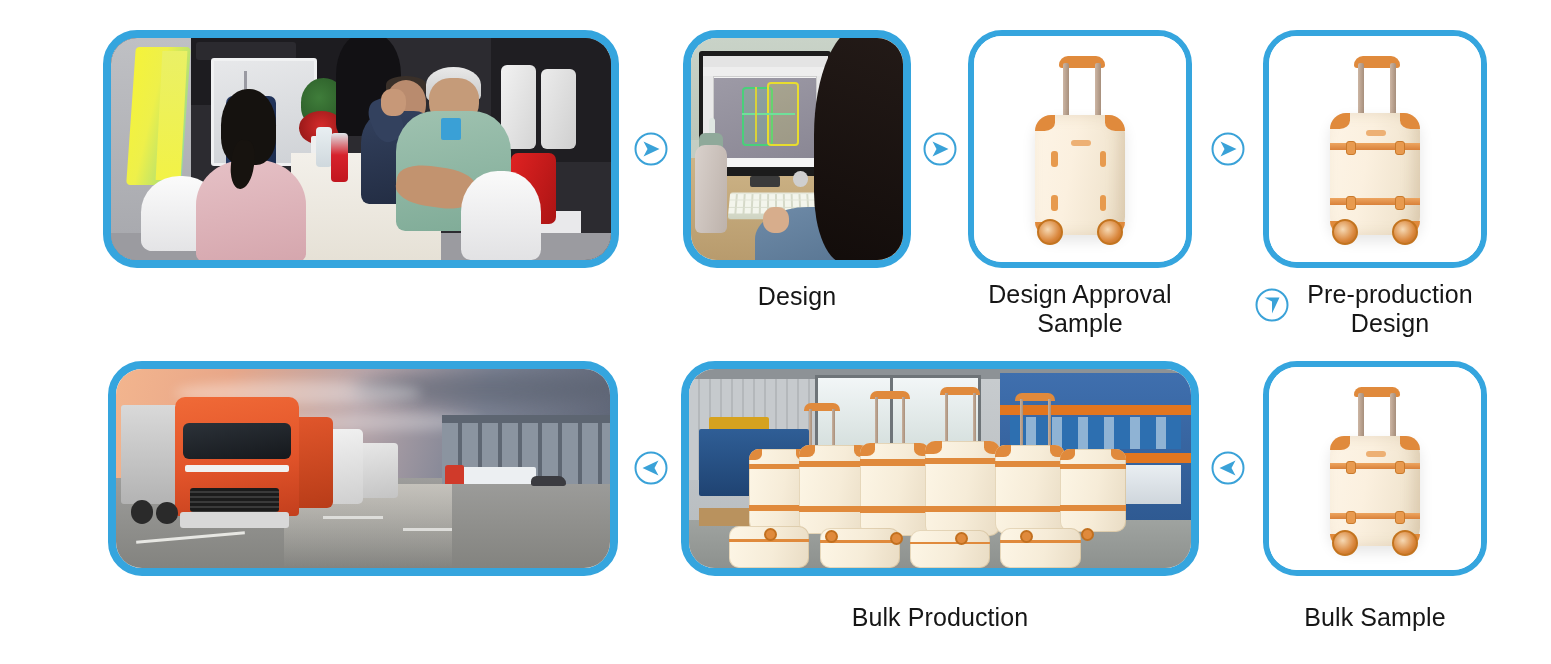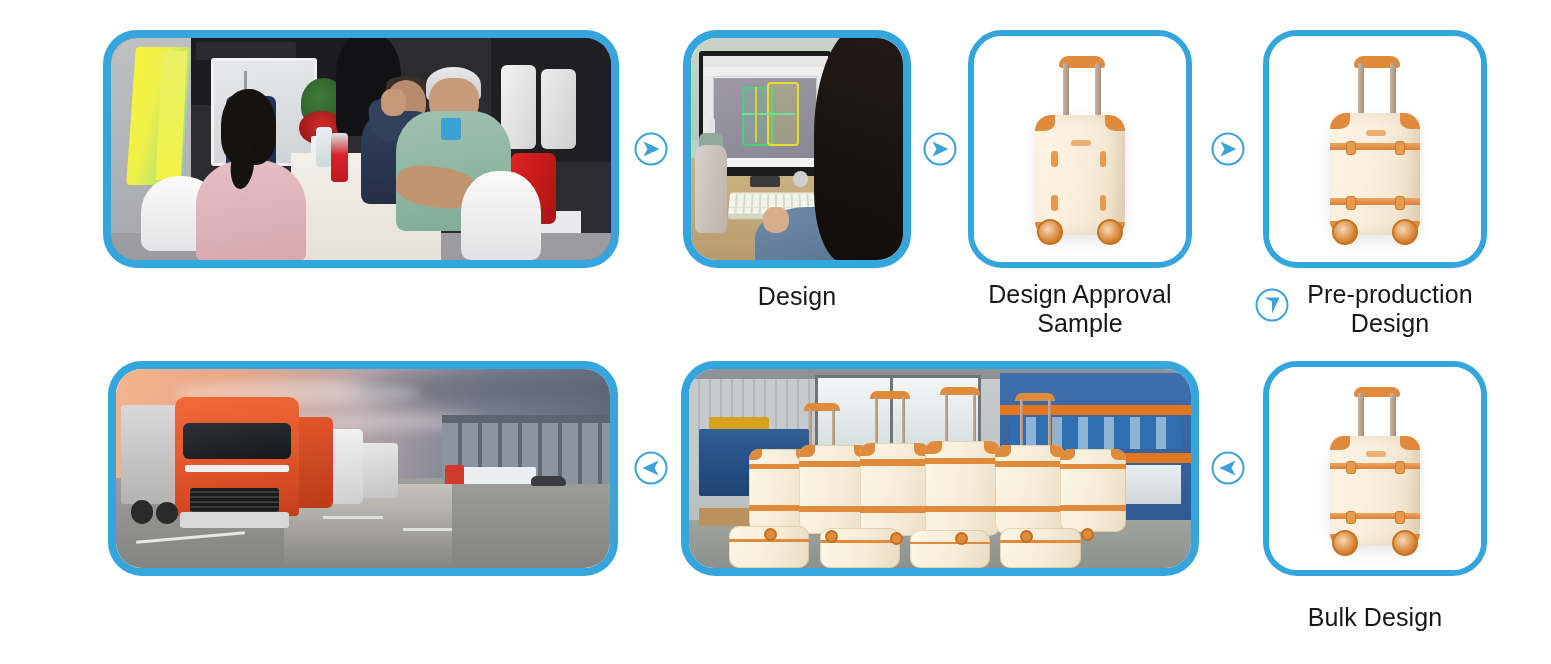--- a/index.html
+++ b/index.html
@@ -572,20 +572,21 @@
         <div class="strap-h" style="top:30%;"></div>
       </div>
       <div class="ph4-wheel" style="left:15%; top:80%;"></div>
       <div class="ph4-wheel" style="left:27%; top:81%;"></div>
       <div class="ph4-wheel" style="left:40%; top:82%;"></div>
       <div class="ph4-wheel" style="left:53%; top:82%;"></div>
       <div class="ph4-wheel" style="left:66%; top:81%;"></div>
       <div class="ph4-wheel" style="left:78%; top:80%;"></div>
     </div>
   </div>
+  <div class="caption" style="left:681px; top:603px; width:518px;">Bulk Production</div>
 
   <div class="arrow" style="left:1209px; top:449px;">
     <svg viewBox="0 0 38 38">
       <circle cx="19" cy="19" r="15.5" fill="none" stroke="#3aa2d8" stroke-width="2"></circle>
       <path d="M26.5 11.5 L10.5 19 L26.5 26.5 L22.5 19 Z" fill="#3aa2d8"></path>
     </svg>
   </div>
 
   <div class="card product" style="left:1263px; top:361px; width:224px; height:215px;">
     <div class="scene" style="background:#ffffff;">
@@ -603,15 +604,15 @@
         <div class="sc-strap" style="top:70%;"></div>
         <div class="sc-buckle" style="left:18%; top:23%;"></div>
         <div class="sc-buckle" style="left:72%; top:23%;"></div>
         <div class="sc-buckle" style="left:18%; top:68%;"></div>
         <div class="sc-buckle" style="left:72%; top:68%;"></div>
         <div class="sc-wheel" style="left:2%; bottom:-10px;"></div>
         <div class="sc-wheel" style="right:2%; bottom:-10px;"></div>
       </div>
     </div>
   </div>
-  <div class="caption" style="left:1263px; top:603px; width:224px;">Bulk Design</div>
+  <div class="caption" style="left:1263px; top:603px; width:224px;">Bulk Sample</div>
 
 </div>
 
 </body></html>

